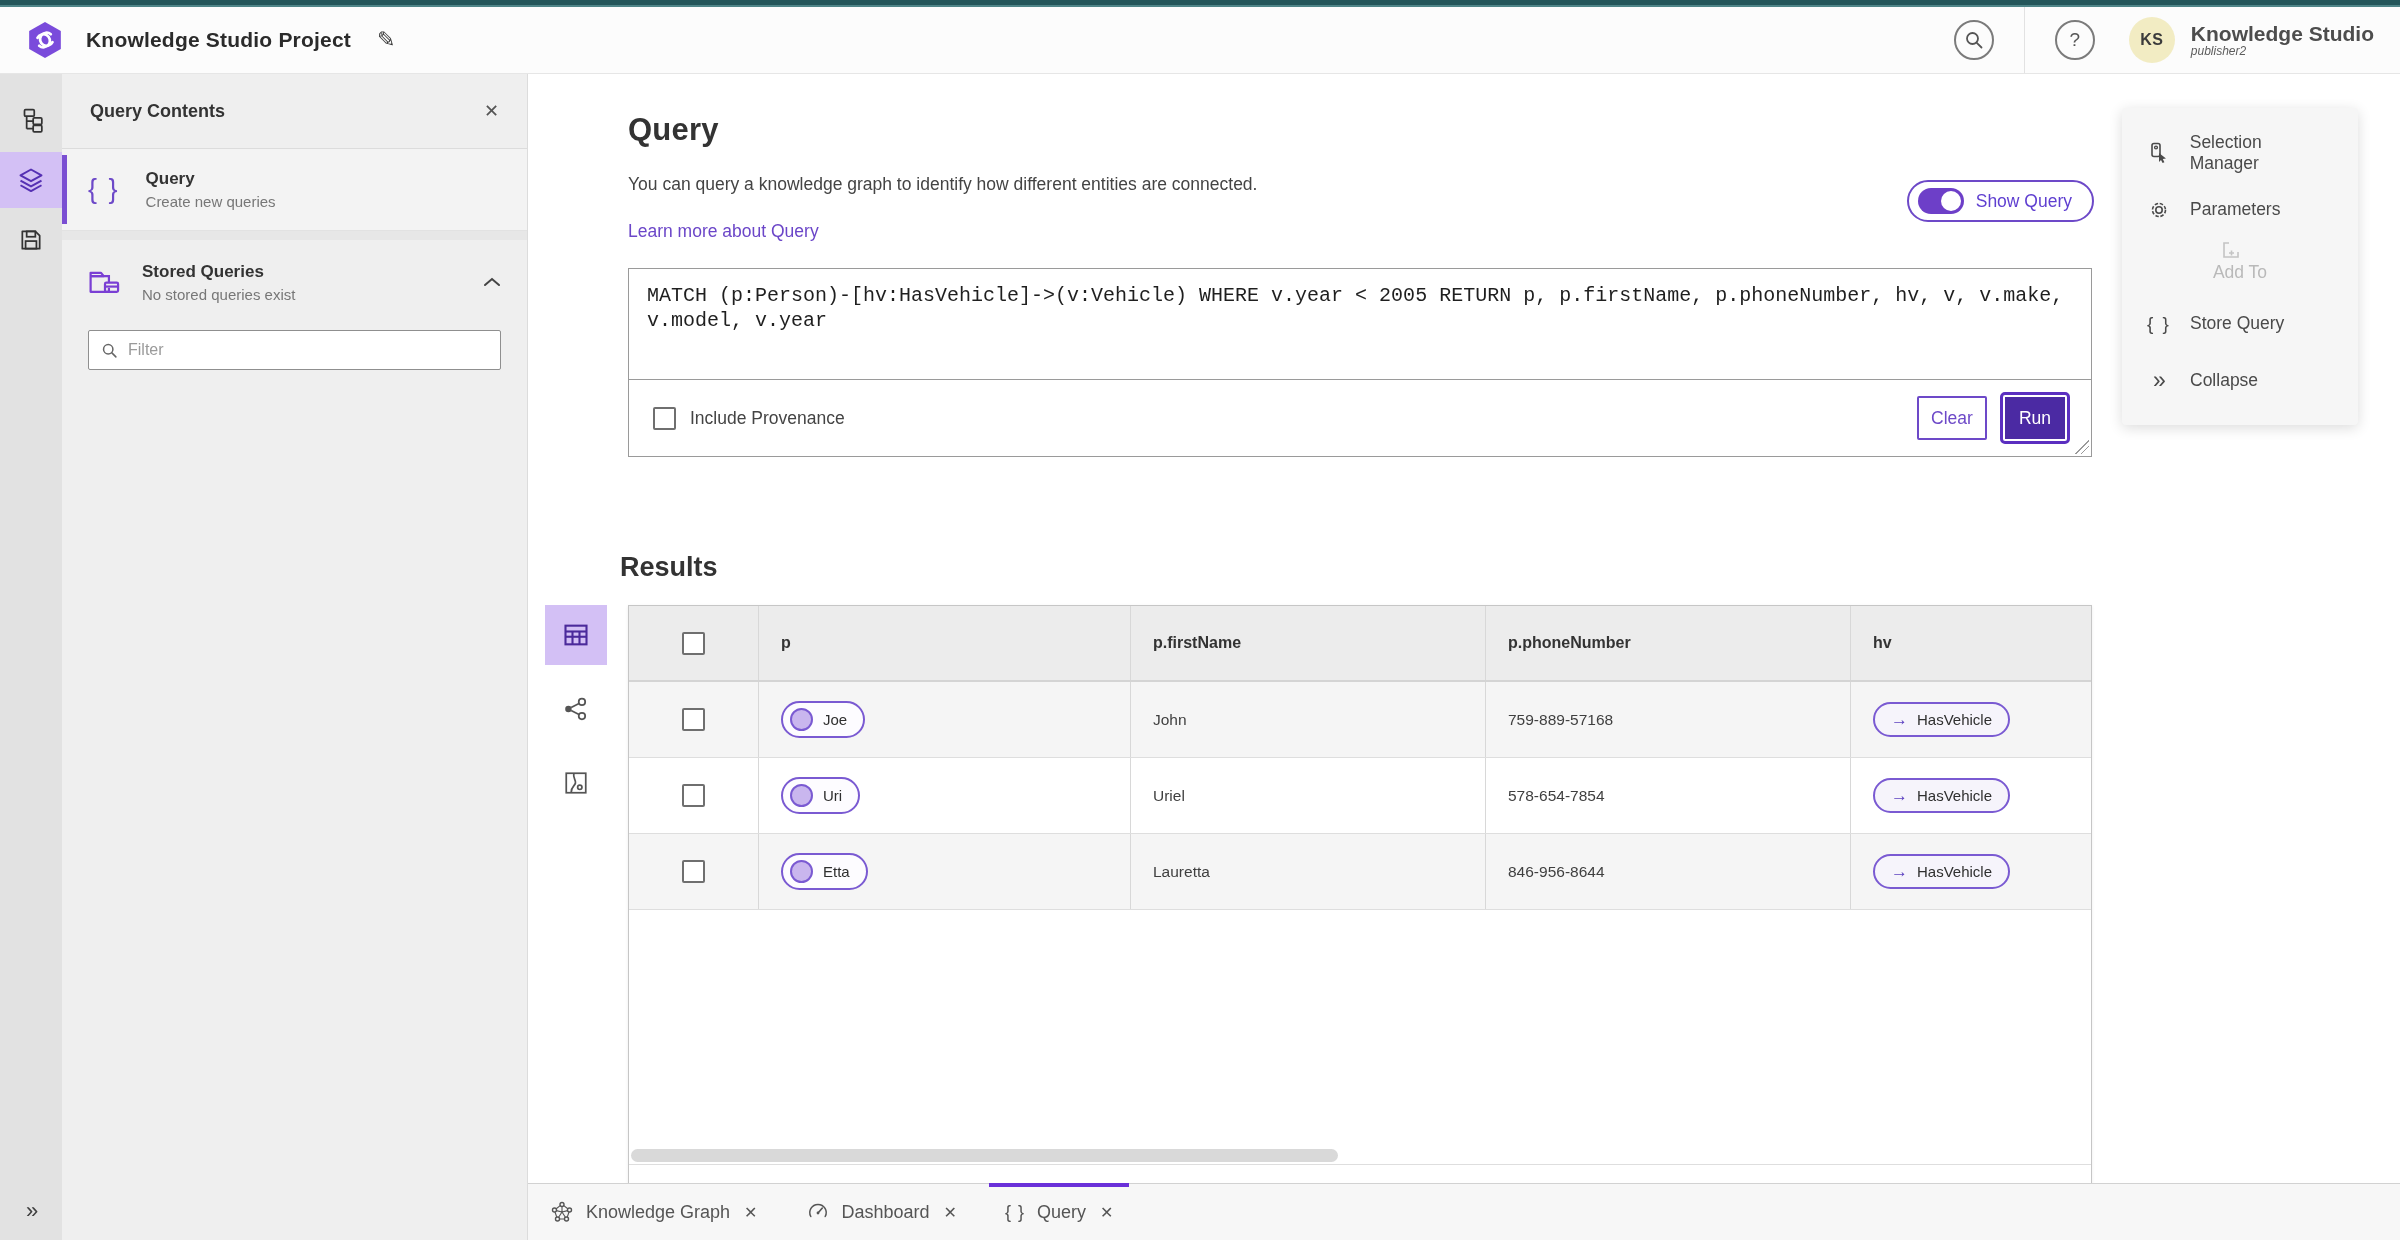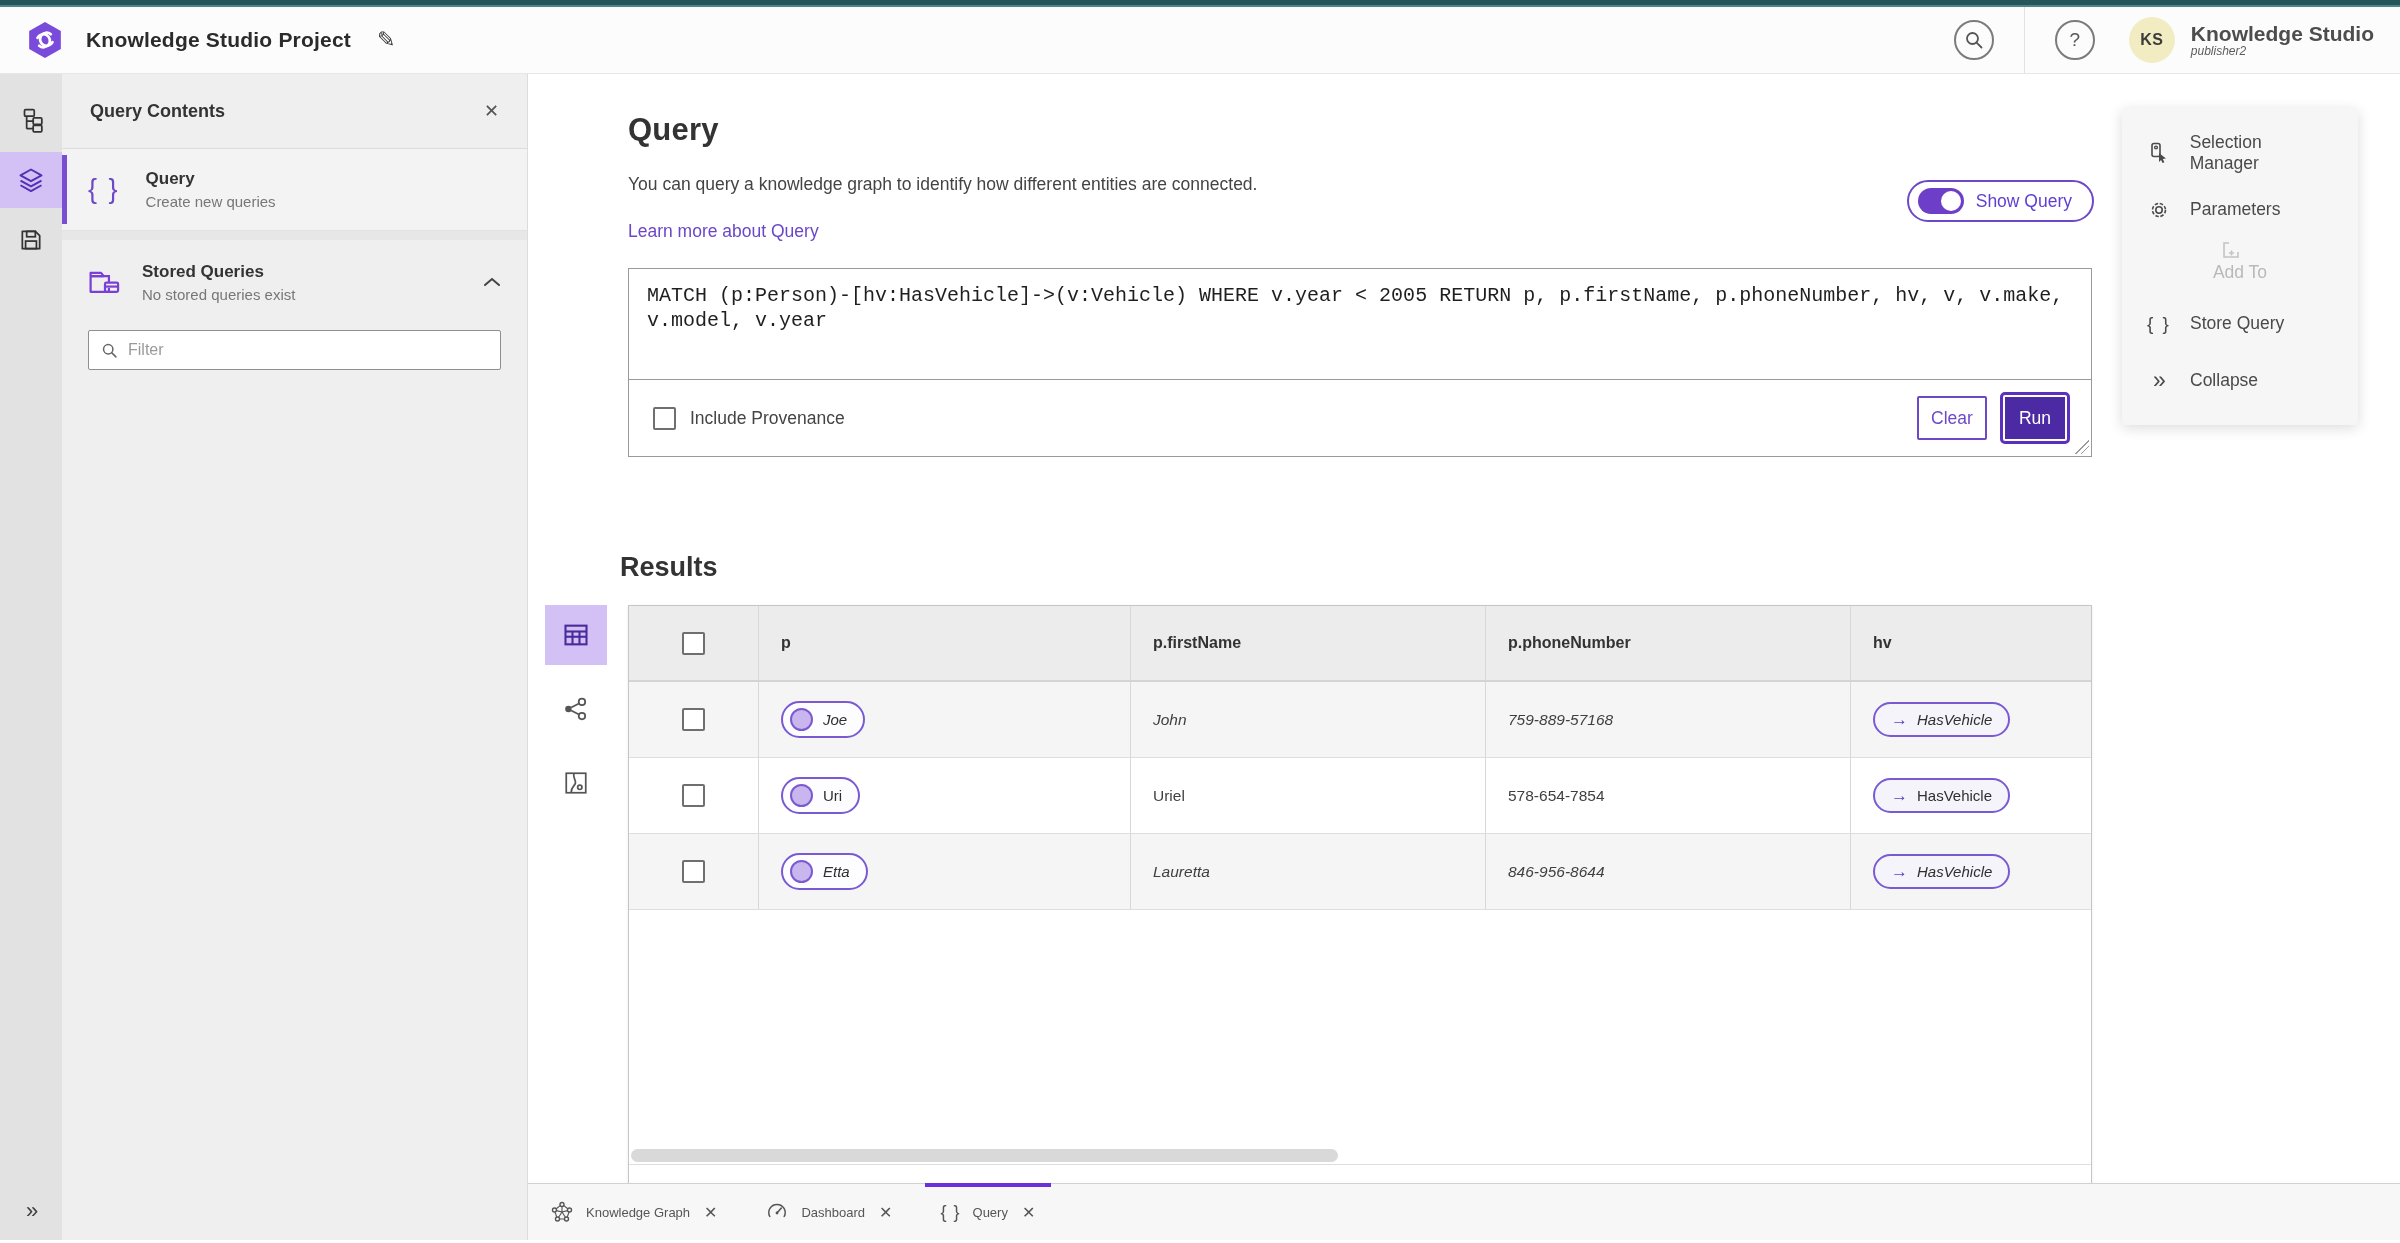--- a/index.html
+++ b/index.html
@@ -76,21 +76,21 @@
 
   
   .view-strip { position: absolute; left: 17px; top: 531px; width: 62px; }
   .view-btn { width: 62px; height: 60px; display: flex; align-items: center; justify-content: center; cursor: pointer; margin-bottom: 14px; }
   .view-btn.selected { background: #d3c0f5; }
 
   
   .rtable { position: absolute; left: 100px; top: 531px; width: 1464px; height: 620px; border: 1px solid #c6c6c6; display: flex; flex-direction: column; background: #fff; box-shadow: 0 1px 3px rgba(0,0,0,.08); }
   .thead { height: 76px; background: #ececec; border-bottom: 2px solid #d4d4d4; display: flex; flex: 0 0 auto; }
   .trow { height: 76px; display: flex; border-bottom: 1px solid #dedede; flex: 0 0 auto; }
-  .trow.odd { background: #f5f5f5; font-style: italic; }
+  .trow.odd { background: #f5f5f5; }
   .trow.even { background: #ffffff; }
   .cell { display: flex; align-items: center; padding: 0 22px; border-right: 1px solid #d8d8d8; height: 100%; }
   .cell:last-child { border-right: none; }
   .c0 { width: 130px; justify-content: center; padding: 0; }
   .c1 { width: 372px; }
   .c2 { width: 355px; }
   .c3 { width: 365px; }
   .c4 { flex: 1; }
   .thead .cell { font-size: 16px; font-weight: 700; color: #333; }
   .cell.text { font-size: 15.5px; color: #3f3f3f; }
@@ -116,21 +116,21 @@
   .tool-item.disabled { cursor: default; flex-direction: column; }
   .tool-item.disabled .tlabel { color: #b9b9b9; }
   .tool-item.disabled .ticon { color: #c4c4c4; }
   .tbrace { font-size: 19px; letter-spacing: 2px; color: #4a4a4a; }
   .tcollapse { font-size: 23px; color: #4a4a4a; letter-spacing: -1px; }
 
   
   .tabbar { position: absolute; left: 0; right: 0; bottom: 0; height: 57px; background: #f7f7f7; border-top: 1px solid #d2d2d2; display: flex; align-items: stretch; padding-left: 6px; }
   .tab { position: relative; display: flex; align-items: center; padding: 0 16px; margin-right: 16px; cursor: pointer; color: #555; }
   .tab .tab-icon { margin-right: 12px; display: flex; color: #555; }
-  .tab .tab-label { font-size: 13px; color: #555; }
+  .tab .tab-label { font-size: 18px; color: #555; }
   .tab .tab-close { margin-left: 14px; font-size: 16px; color: #555; }
   .tab.active::before { content: ""; position: absolute; top: -1px; left: 0; right: 0; height: 4px; background: #6a30d9; }
   .tab .tab-brace { font-size: 18px; color: #555; letter-spacing: 1px; margin-right: 12px; }
 
   svg { display: block; }
 </style>
 </head>
 <body>
 
 <div class="top-band"></div>

